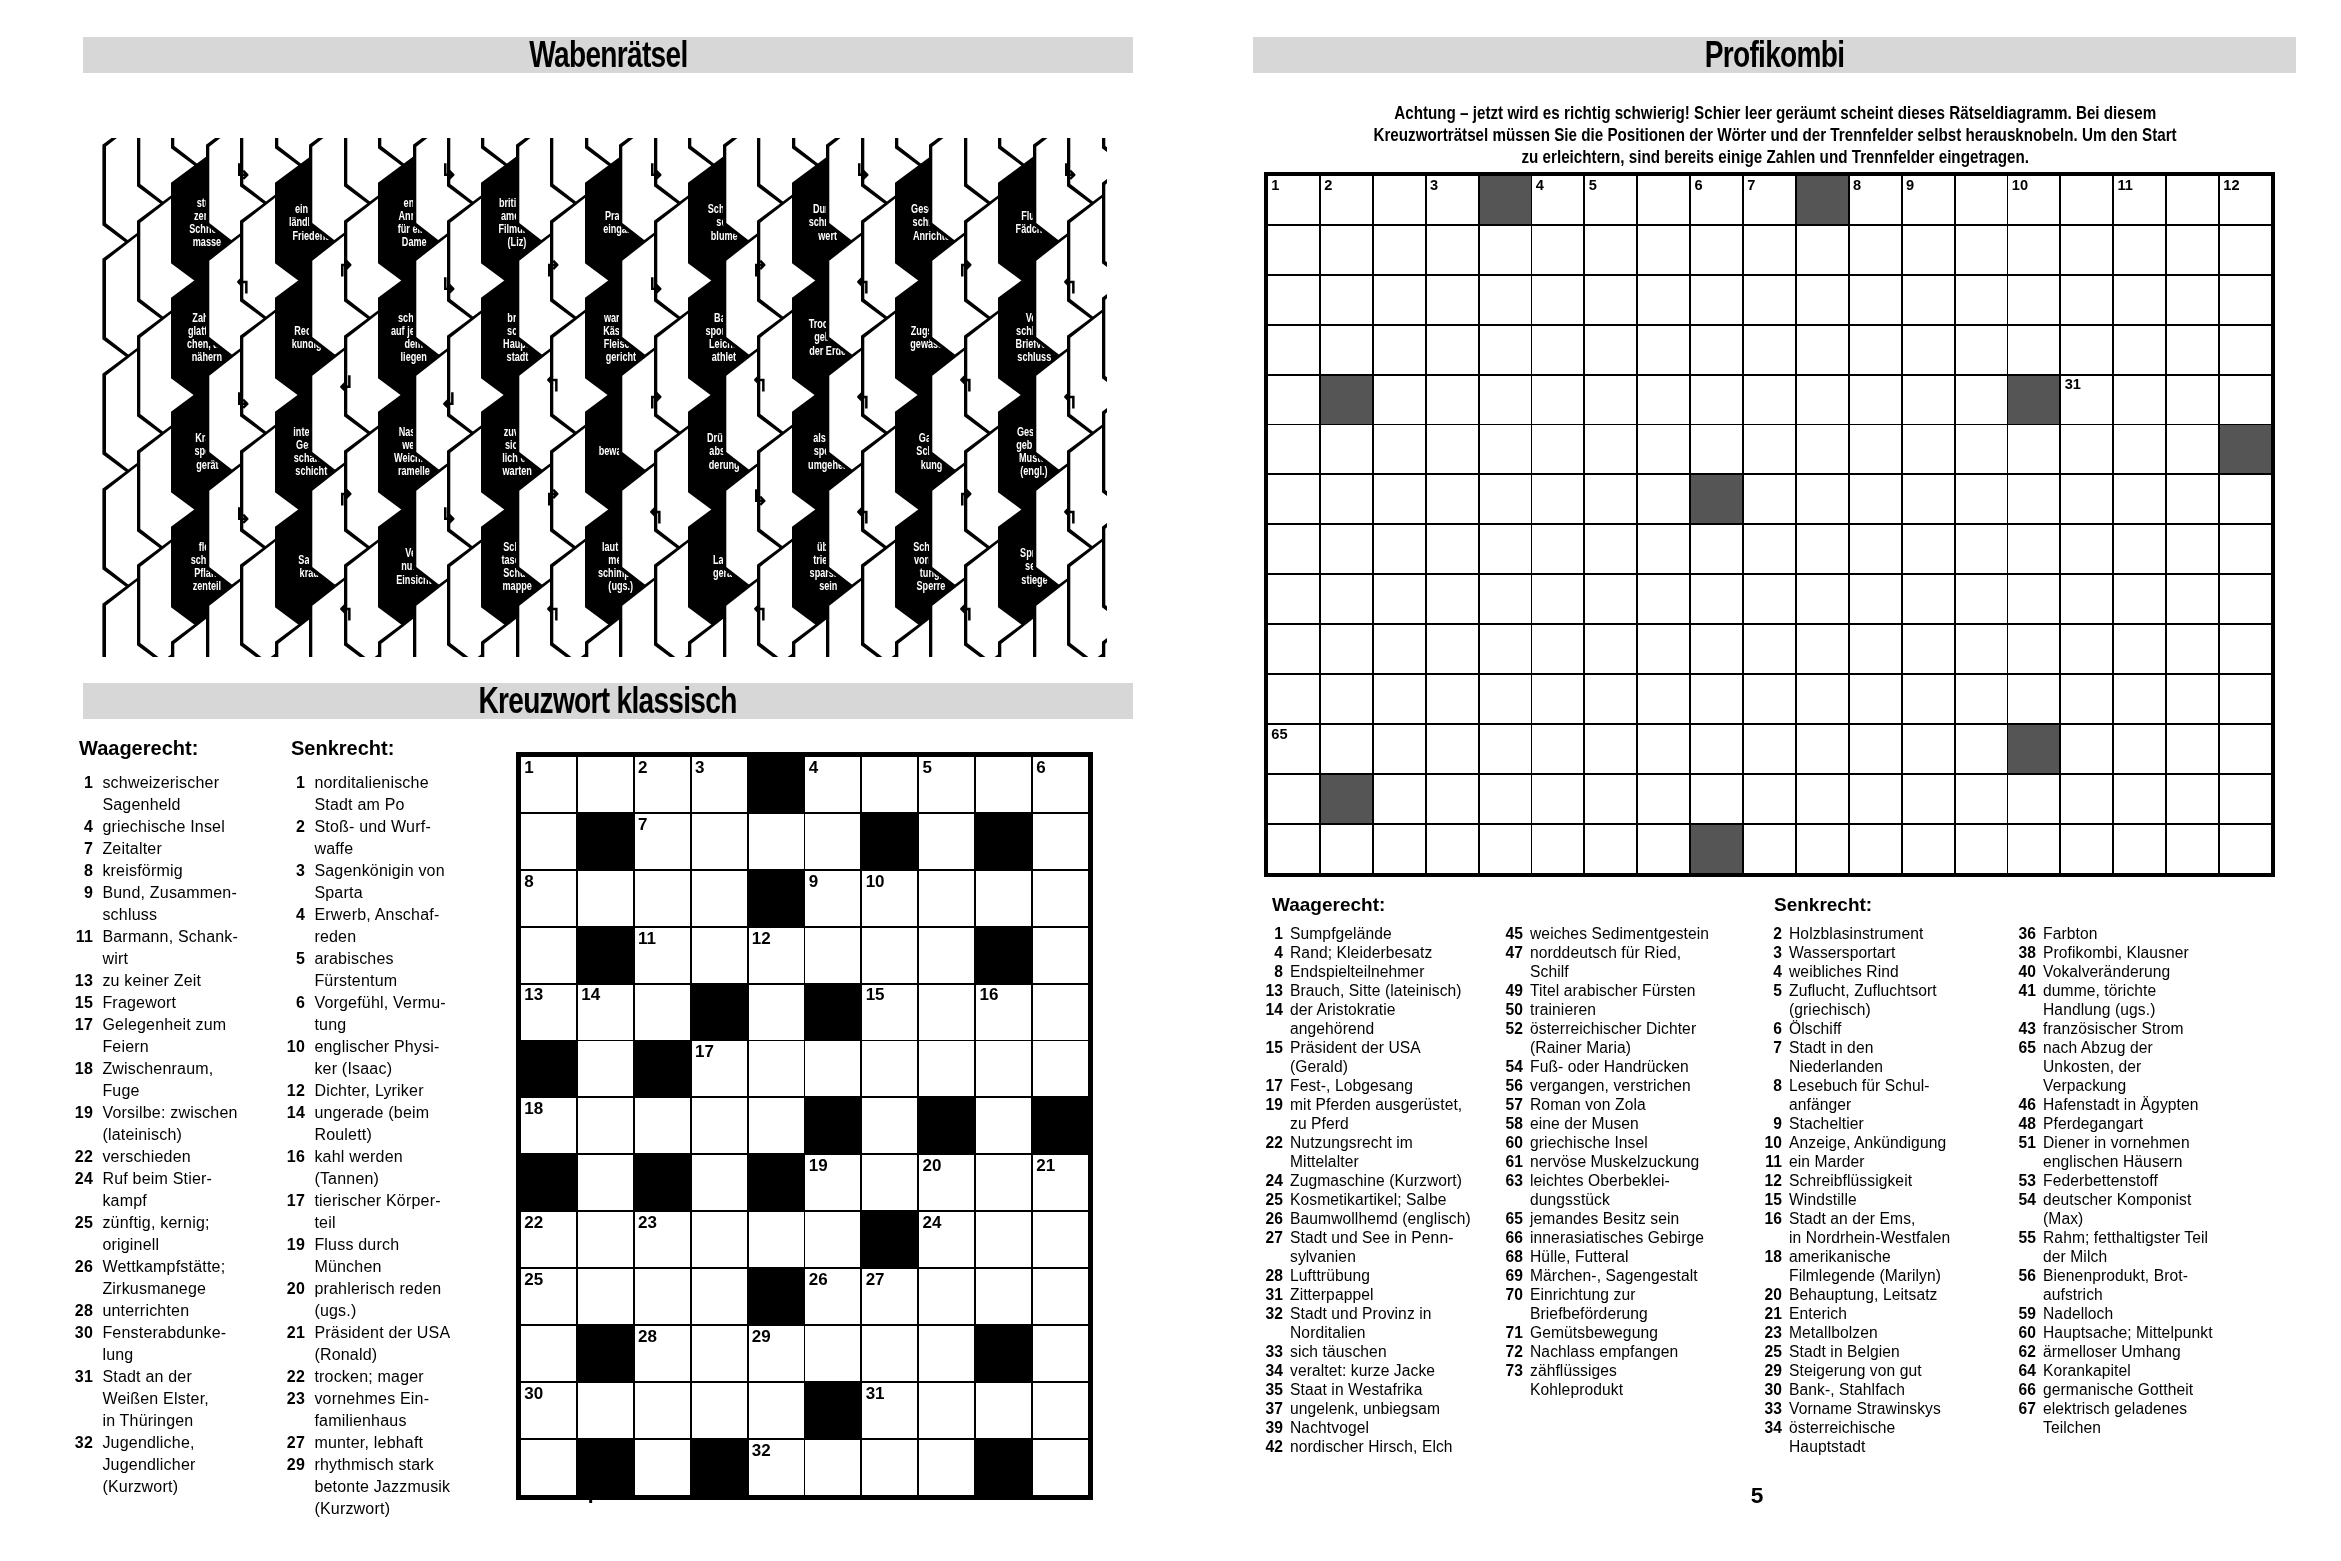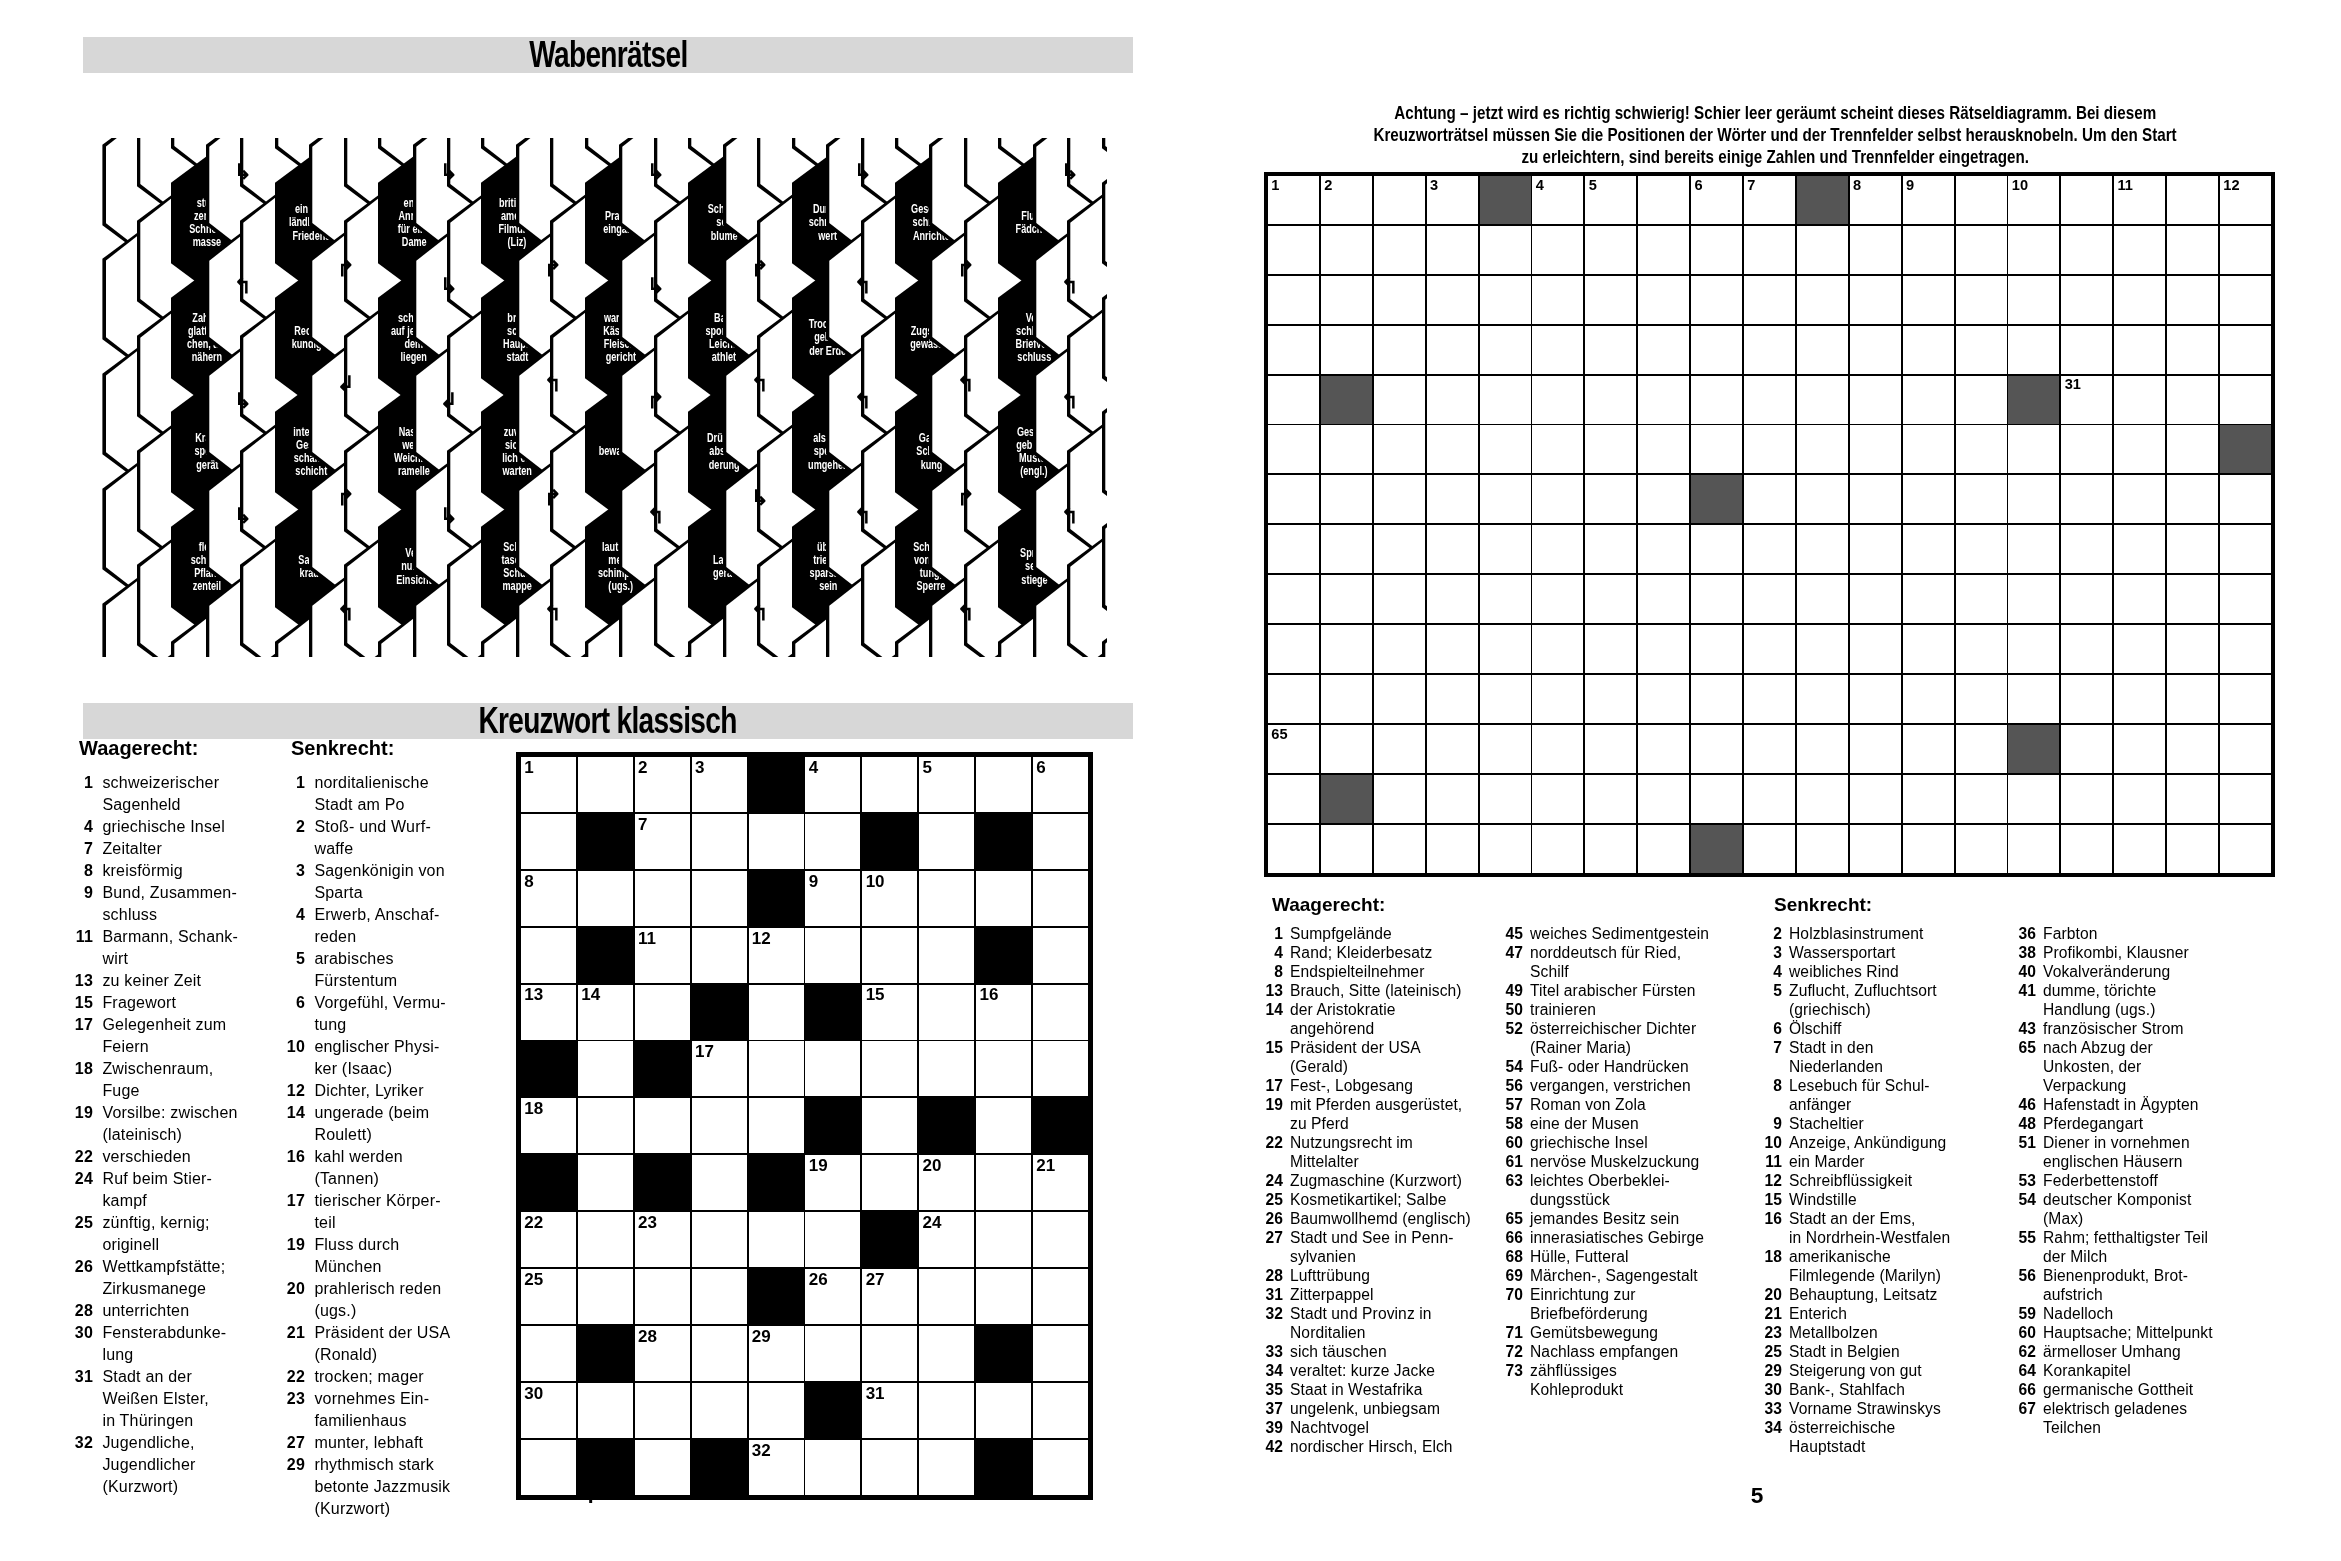--- a/index.html
+++ b/index.html
@@ -741,21 +741,21 @@
         <div class="hexin hexclip" style="width: 65px; height: 127px;"></div>
       </div>
       <div class="hex hexclip" style="left: 1019px; top: 362px; width: 72px; height: 134px;">
         <div class="hexin hexclip" style="width: 65px; height: 127px;"></div>
       </div>
       <div class="hex hexclip" style="left: 1019px; top: 477px; width: 72px; height: 134px;">
         <div class="hexin hexclip" style="width: 65px; height: 127px;"></div>
       </div>
     </div>
 
-  <div class="hdrbar" style="left:83px;top:683px;width:1050px;margin-top:20px;">
+  <div class="hdrbar" style="left:83px;top:683px;width:1050px;">
     <div class="hdrtxt">Kreuzwort klassisch</div>
   </div>
 
   <div class="listhdr" style="left:79px;top:737px;">Waagerecht:</div>
   <div class="cluecol" id="kw-across" style="left:71px;top:772px;width:217px;">
       <div class="clue kwclue">
         <div class="n">1</div>
         <div class="t">schweizerischer
 Sagenheld</div>
       </div>
@@ -1130,20 +1130,23 @@
       </div>
       <div class="cell"></div>
       <div class="cell"></div>
       <div class="cell"></div>
       <div class="cell blk"></div>
       <div class="cell"></div>
     </div>
 
   <div class="pagenum" style="left:574px;top:1482px;width:28px;text-align:center;">4</div>
 
+  <div class="hdrbar" style="left:1253px;top:37px;width:1043px;">
+    <div class="hdrtxt">Profikombi</div>
+  </div>
   <div class="instr" id="pk-instr" style="left:1265px;top:102px;width:1020px;">
       <div><span class="cond">Achtung – jetzt wird es richtig schwierig! Schier leer geräumt scheint dieses Rätseldiagramm. Bei diesem</span></div>
       <div><span class="cond">Kreuzworträtsel müssen Sie die Positionen der Wörter und der Trennfelder selbst herausknobeln. Um den Start</span></div>
       <div><span class="cond">zu erleichtern, sind bereits einige Zahlen und Trennfelder eingetragen.</span></div>
     </div>
 
   <div class="xgrid g2" id="pk-grid" style="left:1264px;top:172px;border:4.7px solid #000;gap:1.9px;grid-template-columns:repeat(19,51px);grid-template-rows:repeat(14,48px);">
       <div class="cell">
         <span class="cn">1</span>
       </div>

